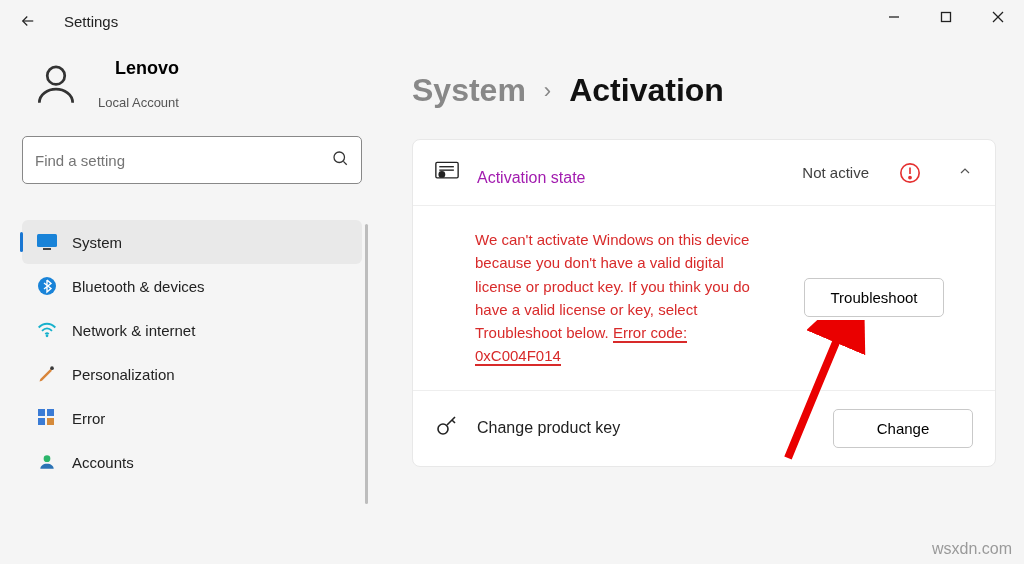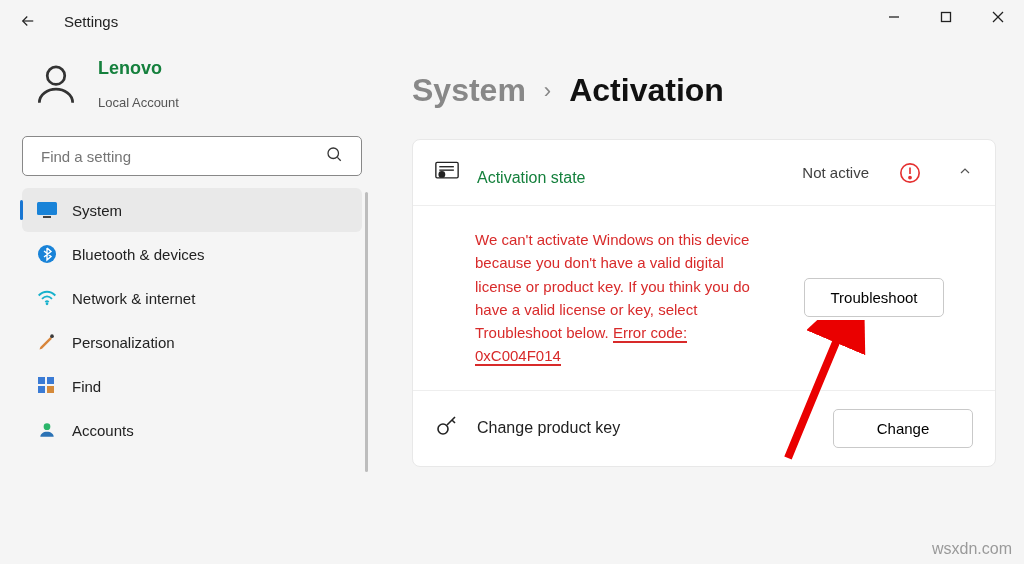--- a/index.html
+++ b/index.html
@@ -6,38 +6,38 @@
 body { width:1024px; height:564px; background:#f5f5f5; overflow:hidden; position:relative; }
 .titlebar { height:42px; display:flex; align-items:center; padding:0 12px; }
 .titlebar .back { width:32px; height:32px; display:flex; align-items:center; justify-content:center; cursor:pointer; }
 .titlebar .title { margin-left:20px; font-size:15px; color:#222; }
 .win-controls { position:absolute; top:0; right:0; display:flex; }
 .win-btn { width:52px; height:34px; display:flex; align-items:center; justify-content:center; cursor:pointer; }
 .container { display:flex; height:calc(100% - 42px); }
 .sidebar { width:380px; padding:0 18px 0 22px; }
 .account { display:flex; align-items:center; gap:14px; padding:14px 0 24px 6px; }
 .avatar { width:56px; height:56px; display:flex; align-items:center; justify-content:center; }
-.account-name { font-size:18px; font-weight:600; color:#15803d; }
+.account-name { font-size:18px; font-weight:600; color:#000000;text-align:right; }
 .account-sub { font-size:13px; color:#555; margin-top:16px; }
-.search { display:flex; align-items:center; background:#fff; border:1px solid #888; border-radius:5px; height:40px; padding:0 18px; margin-bottom:12px; }
+.search { display:flex; align-items:center; background:#fff; border:1px solid #888; border-radius:5px; height:48px; padding:0 12px; margin-bottom:36px; }
 .search input { border:none; outline:none; flex:1; font-size:15px; background:transparent; }
 .nav { position:relative; }
 .nav-scroll { position:absolute; right:-6px; top:4px; width:3px; height:280px; background:#bdbdbd; border-radius:2px; }
 .nav-item { display:flex; align-items:center; gap:14px; height:44px; padding:0 14px; border-radius:6px; cursor:pointer; font-size:15px; color:#222; }
 .nav-item.active { background:#e9e9e9; }
 .nav-item.active::before { content:""; position:absolute; left:-2px; width:3px; height:20px; background:#1976d2; border-radius:2px; }
 .ni-ico { width:22px; height:22px; display:flex; align-items:center; justify-content:center; }
 .main { flex:1; padding:10px 28px 0 32px; }
 .breadcrumb { display:flex; align-items:center; gap:18px; margin:20px 0 30px 0; }
 .bc-parent { font-size:32px; font-weight:600; color:#888; cursor:pointer; }
 .bc-sep { font-size:22px; color:#888; }
 .bc-current { font-size:32px; font-weight:600; color:#111; }
 .card { background:#fff; border:1px solid #e8e8e8; border-radius:8px; }
 .card-hdr { display:flex; align-items:center; padding:18px 22px; gap:18px; border-bottom:1px solid #eee; cursor:pointer; }
-.card-hdr .lbl { flex:1; font-size:16px; color:#15803d;margin-top:11px; }
+.card-hdr .lbl { flex:1; font-size:16px; color:#a21caf;margin-top:11px; }
 .status { font-size:15px; color:#404040; }
 .status-ico { width:22px; height:22px; margin-left:12px; }
 .chev { margin-left:18px; }
 .row { display:flex; align-items:center; padding:18px 22px; border-bottom:1px solid #eee; gap:18px; }
 .row:last-child { border-bottom:none; }
 .row .txt { flex:1; font-size:16px; color:#222; }
 .err-row { padding:22px 22px 22px 62px; display:flex; gap:39px; border-bottom:1px solid #eee; align-items:center; }
 .err-txt { color:#d82a2a; font-size:15px; line-height:1.55; max-width:290px; }
 .underline { border-bottom:2px solid #d82a2a; }
 .btn { border:1px solid #c9c9c9; background:#fff; border-radius:5px; padding:10px 20px; font-size:15px; cursor:pointer; min-width:140px; text-align:center; }
@@ -137,21 +137,21 @@
       </div>
       <div class="nav-item">
         <span class="ni-ico">
             <svg width="18" height="18">
               <rect x="0" y="0" width="7" height="7" fill="#3a7bd5"></rect>
               <rect x="9" y="0" width="7" height="7" fill="#3a7bd5"></rect>
               <rect x="0" y="9" width="7" height="7" fill="#3a7bd5"></rect>
               <rect x="9" y="9" width="7" height="7" fill="#d58a3a"></rect>
             </svg>
           </span>
-        <span>Find</span>
+        <span>Error</span>
       </div>
       <div class="nav-item">
         <span class="ni-ico">
             <svg width="20" height="20" viewBox="0 0 24 24">
               <circle cx="12" cy="8" r="4" fill="#2bb56a"></circle>
               <path d="M4 20c0-3.5 3.5-6 8-6s8 2.5 8 6" fill="#2b72b5"></path>
             </svg>
           </span>
         <span>Accounts</span>
       </div>

